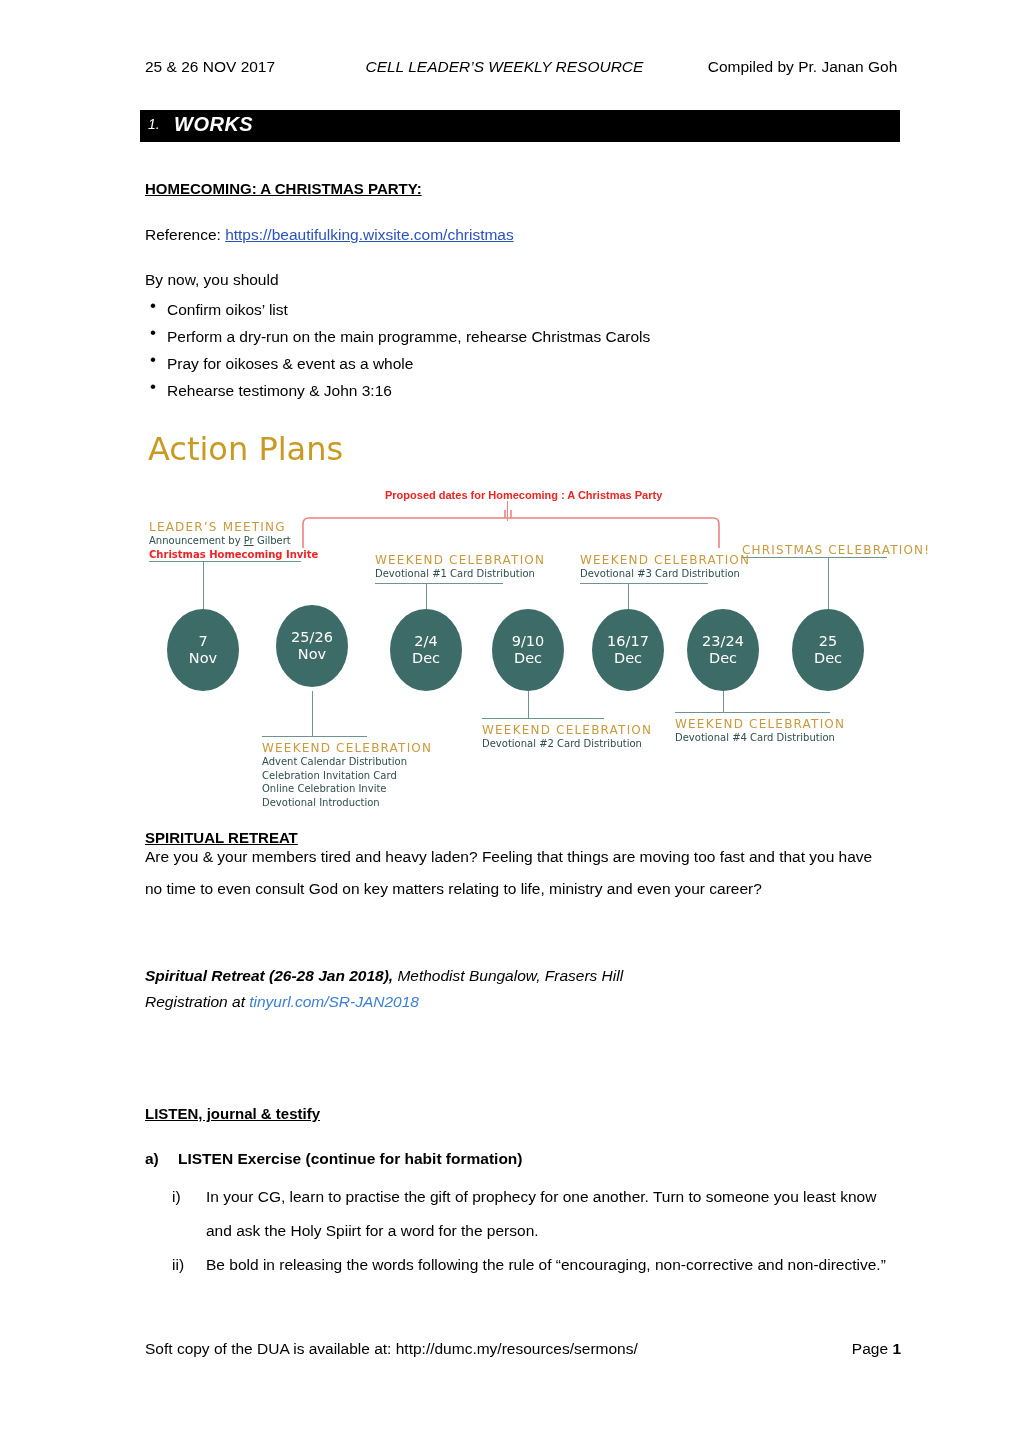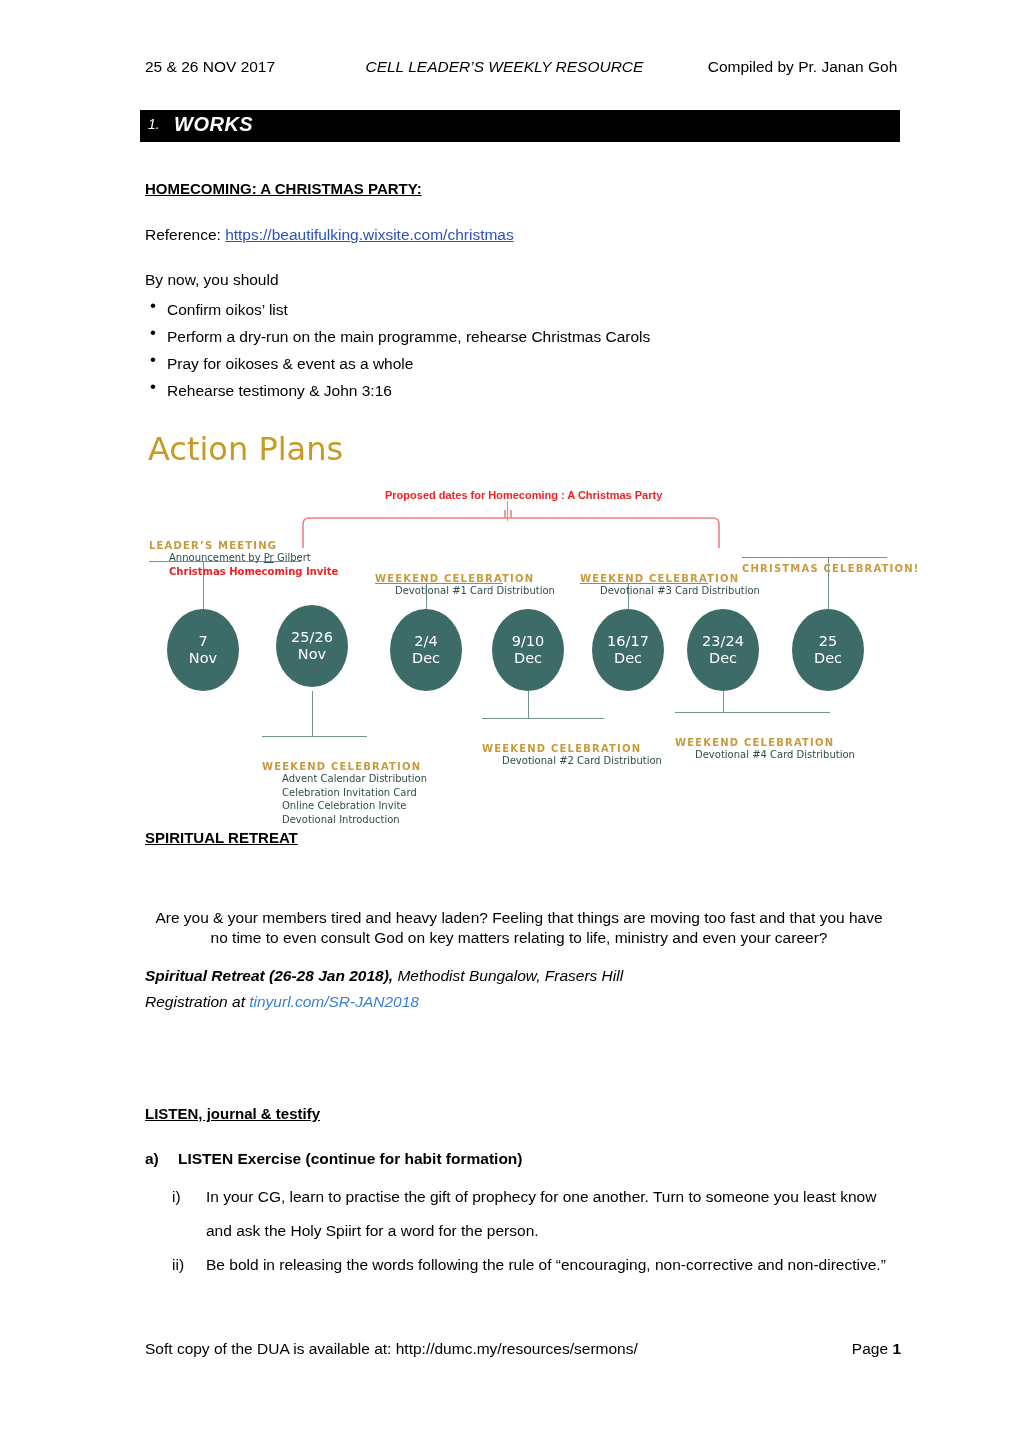--- a/index.html
+++ b/index.html
@@ -167,35 +167,33 @@
     right: 0;
     top: 50%;
     transform: translateY(-50%);
   }
 
   .lbl {
     position: absolute;
     width: 190px;
   }
   .lbl .kicker {
-    font-size: 10px;
-    font-weight: bold;
+    font-size: 12px;
+    font-weight: normal;
     letter-spacing: 1.2px;
     color: #c89a3c;
     white-space: nowrap;
     font-family: "DejaVu Sans", sans-serif;
-    margin-top: 20px;
   }
   .lbl .sub {
     font-size: 10px;
     color: #2f4f4c;
     white-space: nowrap;
     line-height: 13.5px;
     font-family: "DejaVu Sans", sans-serif;
-    margin-left: 20px;
   }
   .lbl .sub.red {
     color: #ee2424;
     font-weight: bold;
   }
   .lbl .sub .uline { text-decoration: underline; }
   .hrule {
     position: absolute;
     height: 1px;
     background: #6f9490;
@@ -392,21 +390,21 @@
 
     <div class="lbl" style="left:530px; top:292px;">
       <div class="kicker">WEEKEND CELEBRATION</div>
       <div class="sub">Devotional #4 Card Distribution</div>
     </div>
 
   </div>
 
   <div class="blk u-bold-underline" style="top:827px;">SPIRITUAL RETREAT </div>
 
-  <div class="blk" style="top:908px; width:748px; line-height:20px;text-align:center;">Are you &amp; your members tired and heavy laden? Feeling that things are moving too fast and that you have no time to even consult God on key matters relating to life, ministry and even your career?</div>
+  <div class="blk" style="top:841px; width:748px; line-height:32px;">Are you &amp; your members tired and heavy laden? Feeling that things are moving too fast and that you have no time to even consult God on key matters relating to life, ministry and even your career?</div>
 
   <div class="blk" style="top:963px; width:748px; line-height:26px;font-style:italic;">
     <span style="font-weight:bold;">Spiritual Retreat (26-28 Jan 2018),</span><span> Methodist Bungalow, Frasers Hill</span><br>
     <span>Registration at </span><a class="link2" href="#">tinyurl.com/SR-JAN2018</a>
   </div>
 
   <div class="blk u-bold-underline" style="top:1103px;">LISTEN, journal &amp; testify</div>
 
   <div class="ol-a" style="top:1150px;">
     <span class="marker">a)</span>

